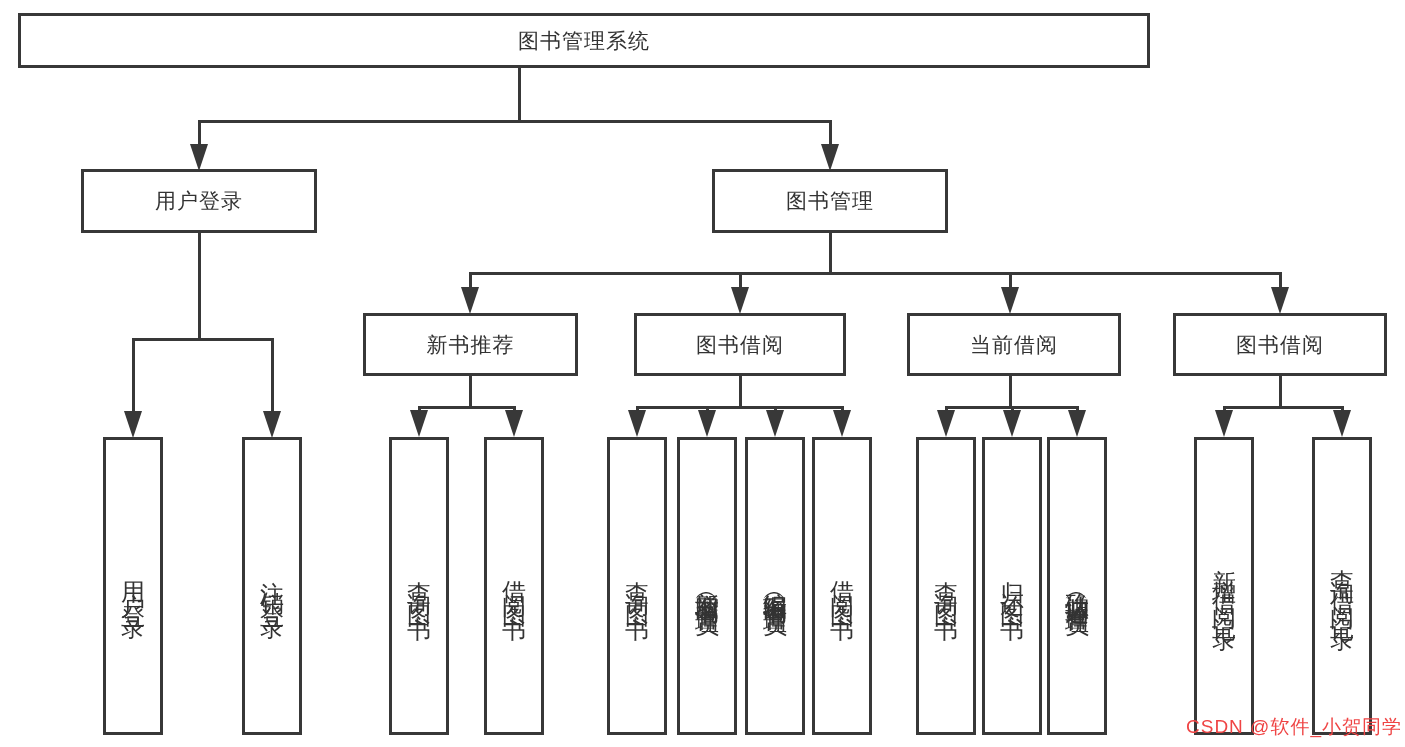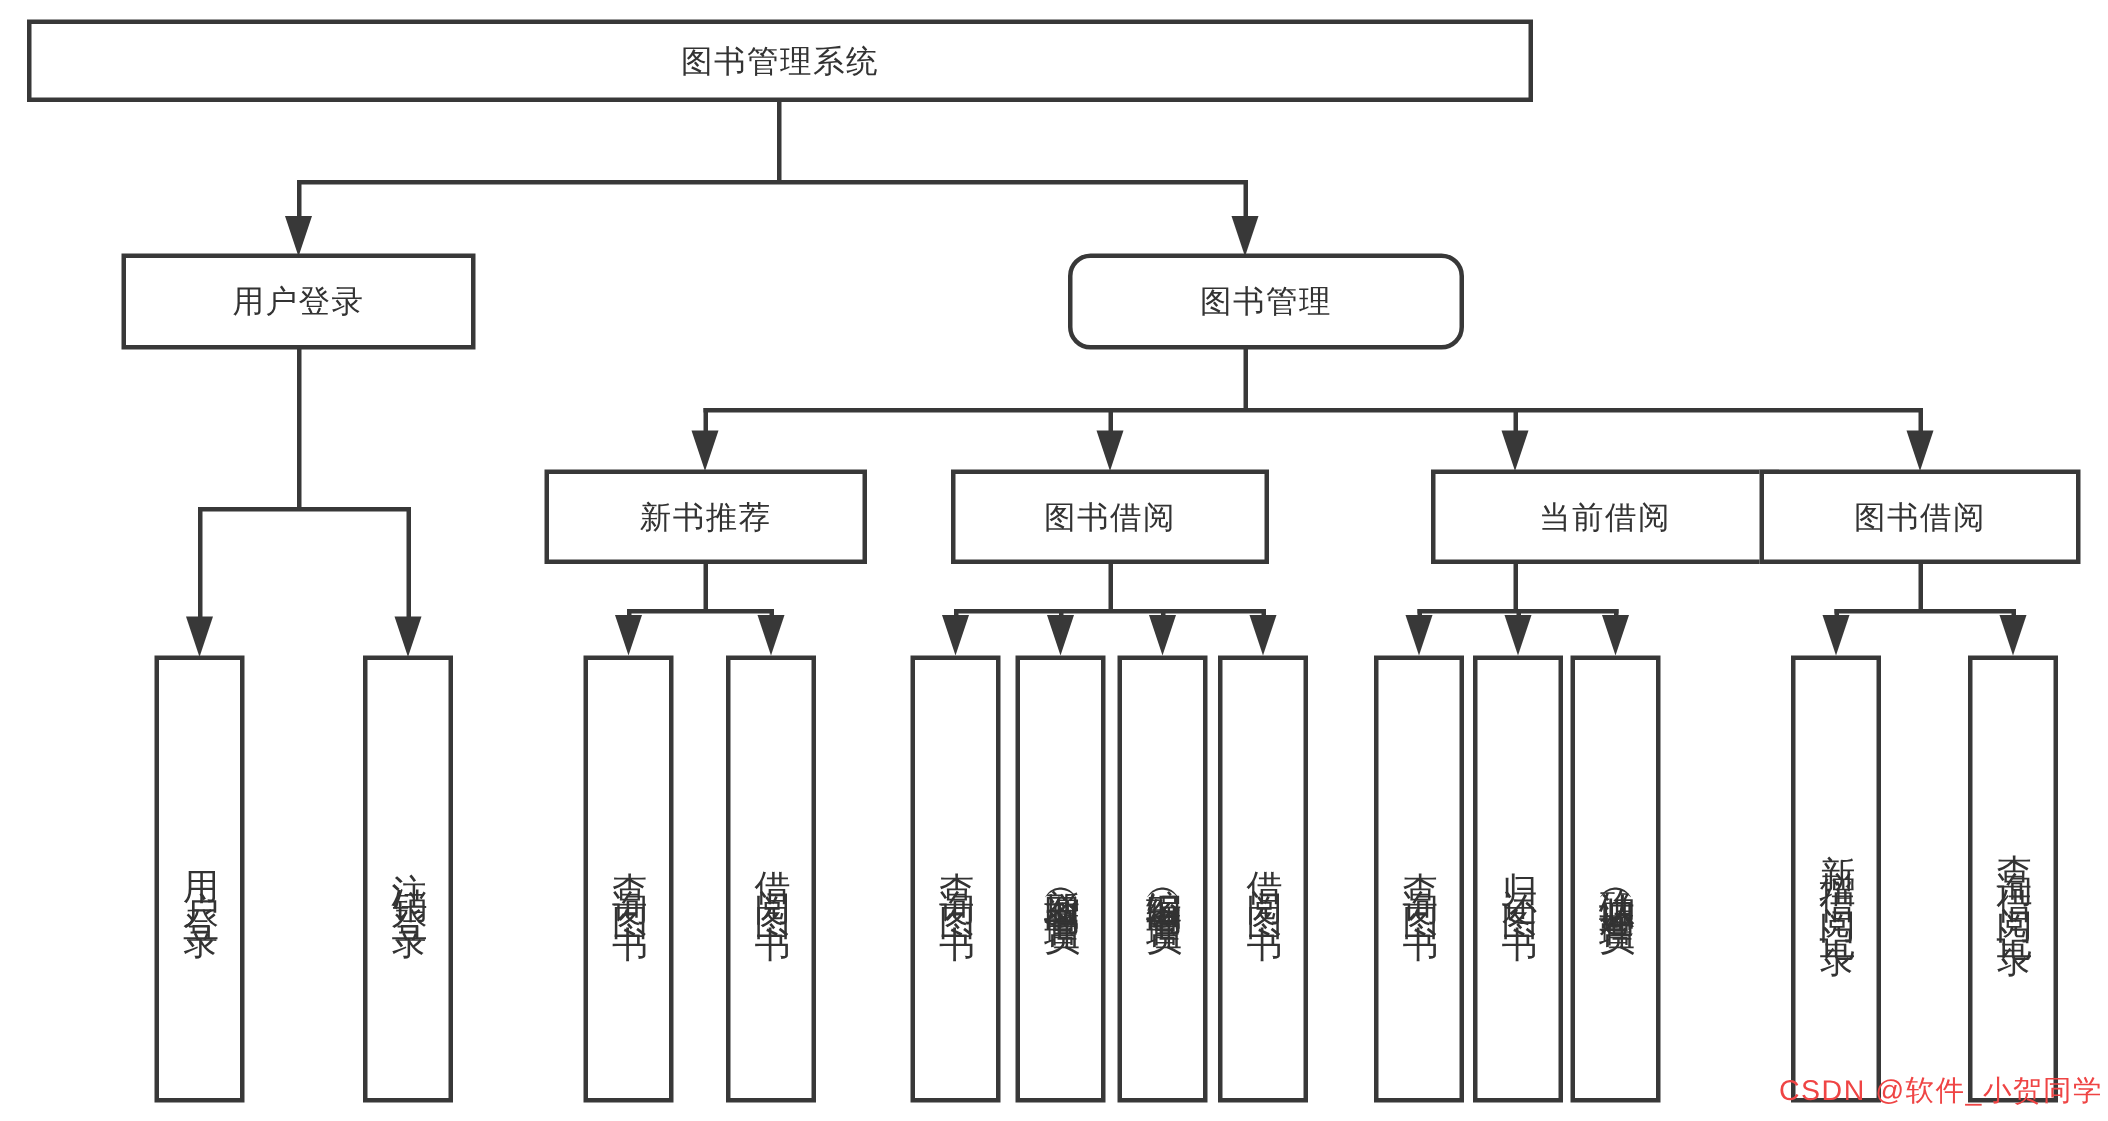--- a/index.html
+++ b/index.html
@@ -49,38 +49,38 @@
     letter-spacing:1px;
     white-space:nowrap;
     z-index:5;
   }
 </style>
 </head>
 <body>
 
 <div id="stage">
 
-  <div class="box" style="left:18px;top:13px;width:1004px;height:55px;">
+  <div class="box" style="left:18px;top:13px;width:1132px;height:55px;">
     <span>图书管理系统</span>
   </div>
 
   <div class="box" style="left:81px;top:169px;width:236px;height:64px;">
     <span>用户登录</span>
   </div>
-  <div class="box" style="left:712px;top:169px;width:264px;height:64px;border-radius:15px;">
+  <div class="box" style="left:712px;top:169px;width:236px;height:64px;">
     <span>图书管理</span>
   </div>
 
   <div class="box" style="left:363px;top:313px;width:215px;height:63px;">
     <span>新书推荐</span>
   </div>
   <div class="box" style="left:634px;top:313px;width:212px;height:63px;">
     <span>图书借阅</span>
   </div>
-  <div class="box" style="left:954px;top:313px;width:232px;height:63px;">
+  <div class="box" style="left:907px;top:313px;width:214px;height:63px;">
     <span>当前借阅</span>
   </div>
   <div class="box" style="left:1173px;top:313px;width:214px;height:63px;">
     <span>图书借阅</span>
   </div>
 
   <div class="box leaf" style="left:103px;top:437px;width:60px;height:298px;">
     <span>用户登录</span>
   </div>
   <div class="box leaf" style="left:242px;top:437px;width:60px;height:298px;">

